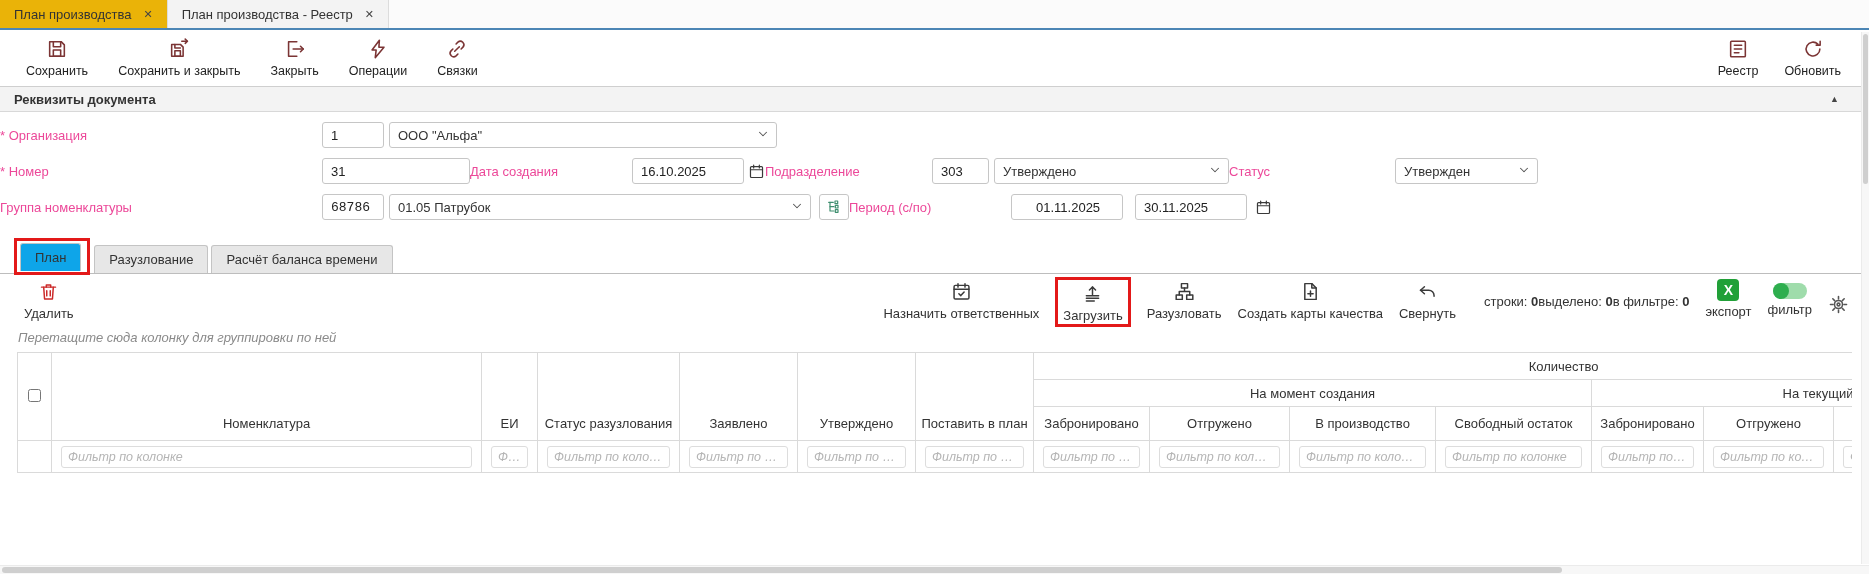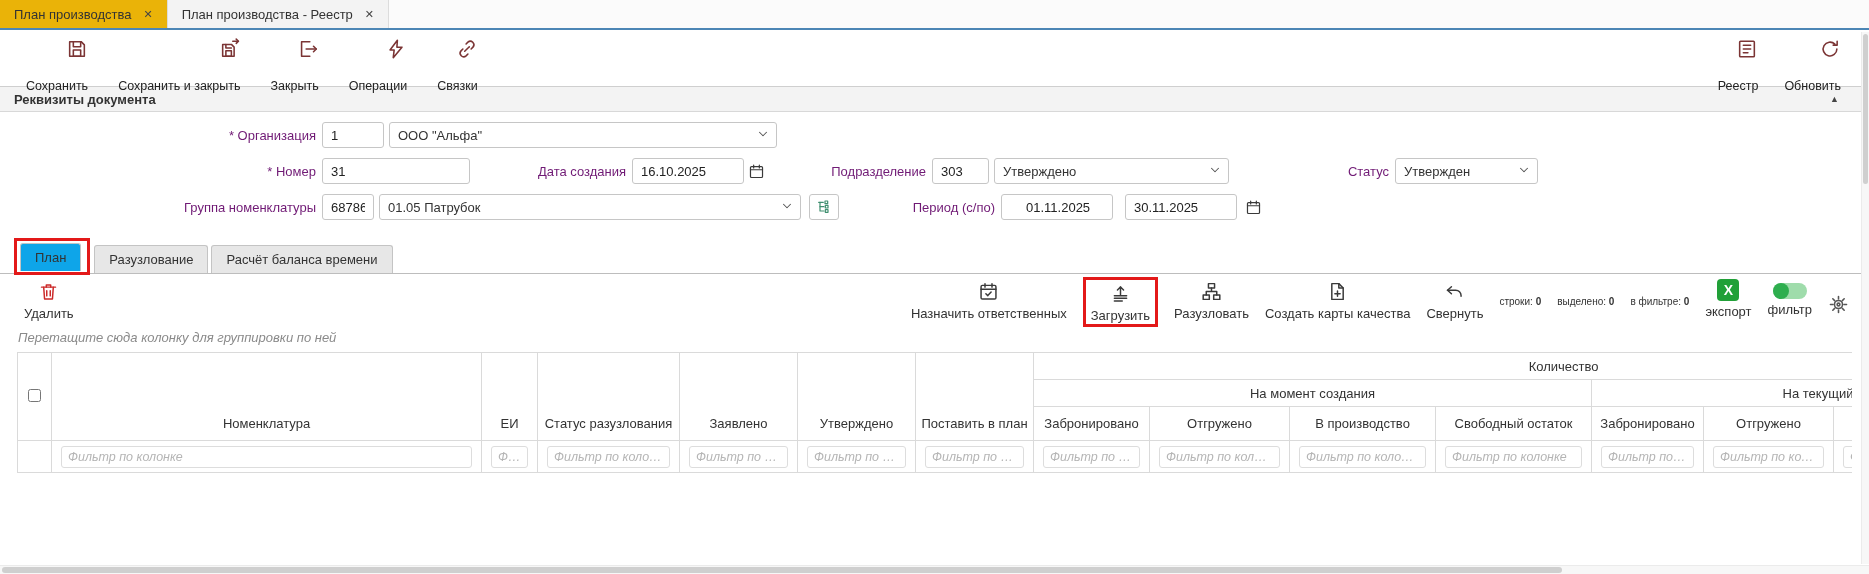--- a/index.html
+++ b/index.html
@@ -10,58 +10,58 @@
   
   .tabstrip { display:flex; height:30px; background:#fbfbfb; border-bottom:2px solid #4c86b5; }
   .wtab { display:flex; align-items:center; gap:12px; padding:0 14px; border-right:1px solid #dcdcdc; background:#f3f3f3; cursor:default; }
   .wtab.active { background:#eab308; }
   .wtab-close { font-size:11px; color:#444; cursor:pointer; }
 
   
   .toolbar { display:flex; align-items:flex-start; padding:7px 28px 0 26px; height:56px; }
   .tb-left { display:flex; gap:30px; }
   .tb-right { margin-left:auto; display:flex; gap:26px; }
-  .tb-btn { display:flex; flex-direction:column; align-items:flex-end; gap:18px; cursor:pointer; }
+  .tb-btn { display:flex; flex-direction:column; align-items:center; gap:3px; cursor:pointer; }
   .tb-label { font-size:12.5px; color:#222; white-space:nowrap; }
   .tb-icon { height:24px; display:flex; align-items:center; }
 
   svg.ic { fill:none; stroke-linecap:round; stroke-linejoin:round; }
   .icon-maroon svg { stroke:#7b3434; }
   .icon-dark svg { stroke:#3a3a3a; }
   .icon-red svg { stroke:#cc2a2a; }
   .icon-gray svg { stroke:#555; }
   .icon-green svg { stroke:#3f8f6f; }
 
   
   .reqband { display:flex; align-items:center; height:26px; background:#f3f3f3; border-top:1px solid #cfcfcf; border-bottom:1px solid #d8d8d8; padding:0 14px; font-weight:bold; font-size:13px; cursor:pointer; }
   .reqband .collapse { margin-left:auto; margin-right:16px; font-size:9px; color:#444; font-weight:normal; }
 
   
   .form { padding:8px 0 6px; }
   .frow { display:flex; align-items:center; height:30px; margin-bottom:6px; }
-  .flabel { text-align:right; color:#701a75; white-space:nowrap; }
+  .flabel { text-align:left; color:#ec4899; white-space:nowrap; }
   .finput { height:26px; border:1px solid #c6c6c6; border-radius:3px; padding:0 8px; font-size:13px; color:#222; font-family:inherit; background:#fff; }
   .fselect { height:26px; border:1px solid #c6c6c6; border-radius:3px; padding:0 6px 0 8px; display:flex; align-items:center; background:#fff; cursor:pointer; }
   .fselect .sel-text { flex:1; overflow:hidden; white-space:nowrap; }
   .iconbtn { border:none; background:none; display:flex; align-items:center; justify-content:center; cursor:pointer; height:26px; }
   .treebtn { width:30px; height:26px; border:1px solid #c6c6c6; border-radius:3px; background:#fff; display:flex; align-items:center; justify-content:center; cursor:pointer; }
   .g6{width:6px}.g5{width:5px}.g8{width:8px}.g12{width:12px}.g4{width:4px}
 
   
   .doctabs { display:flex; align-items:flex-end; padding:0 0 0 14px; border-bottom:1px solid #bdbdbd; height:40px; background:#fff; }
   .dtab { height:28px; display:flex; align-items:center; padding:0 14px; background:#e7e7e7; border:1px solid #c4c4c4; border-bottom:none; margin-right:3px; font-size:13px; border-radius:3px 3px 0 0; cursor:pointer; white-space:nowrap; }
   .dtab.active { background:#0ea5e9; }
   .ann { display:inline-flex; align-items:flex-end; border:3px solid #e31919; padding:2px 3px 1px; margin-right:4px; position:relative; top:2px; background:transparent; }
 
   
   .ptoolbar { display:flex; align-items:flex-start; padding:5px 20px 0 24px; height:50px; }
   .pt-btn { display:flex; flex-direction:column; align-items:center; gap:3px; cursor:pointer; white-space:nowrap; font-size:13px; }
   .pt-right { margin-left:auto; display:flex; align-items:flex-start; gap:16px; }
   .ann2 { border:3px solid #e31919; padding:1px 5px; margin:-2px 0; display:flex; }
-  .counters { display:flex; gap:16px; align-items:center; height:44px; font-size:10px; white-space:nowrap; }
+  .counters { display:flex; align-items:center; height:44px; font-size:13px; margin-left:12px; white-space:nowrap; }
   .counters b { font-weight:bold; }
   .xlicon { width:22px; height:22px; background:#21a038; color:#fff; font-weight:bold; border-radius:4px; display:flex; align-items:center; justify-content:center; font-size:14px; }
   .toggle { width:34px; height:16px; border-radius:8px; background:#9fdcab; position:relative; display:inline-block; margin-top:4px; cursor:pointer; }
   .toggle .knob { position:absolute; left:0; top:0; width:16px; height:16px; border-radius:50%; background:#2eae4e; }
   .gearbtn { align-self:center; margin-top:8px; cursor:pointer; }
 
   
   .grouphint { padding:6px 0 6px 18px; font-style:italic; color:#8a8a8a; height:28px; }
 
   
@@ -221,21 +221,21 @@
       <div class="fselect" style="width:143px">
         <span class="sel-text">Утвержден</span>
         <span class="icon-gray"><svg class="ic" width="14" height="14" viewBox="0 0 24 24" stroke-width="1.8">
               <path d="M6 9l6 6 6-6"></path>
             </svg></span>
       </div>
     </div>
     <div class="frow">
       <span class="flabel" style="width:316px">Группа номенклатуры</span>
         <span class="g6"></span>
-      <input class="finput" style="width: 52px;" value="68786">
+      <input class="finput" style="width: 62px; font-family: Liberation Mono, monospace;" value="68786">
         <span class="g5"></span>
       <div class="fselect" style="width:422px">
         <span class="sel-text">01.05 Патрубок</span>
         <span class="icon-gray"><svg class="ic" width="14" height="14" viewBox="0 0 24 24" stroke-width="1.8">
               <path d="M6 9l6 6 6-6"></path>
             </svg></span>
       </div>
         <span class="g8"></span>
       <span class="treebtn icon-green">
           <svg class="ic" width="16" height="16" viewBox="0 0 24 24" stroke-width="1.8">

